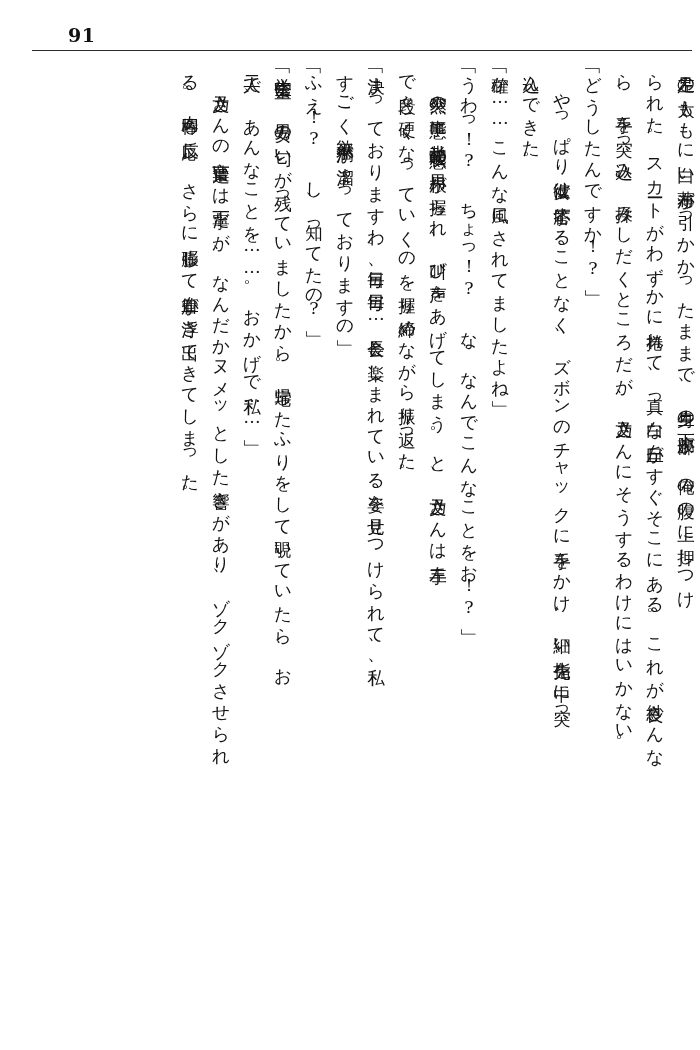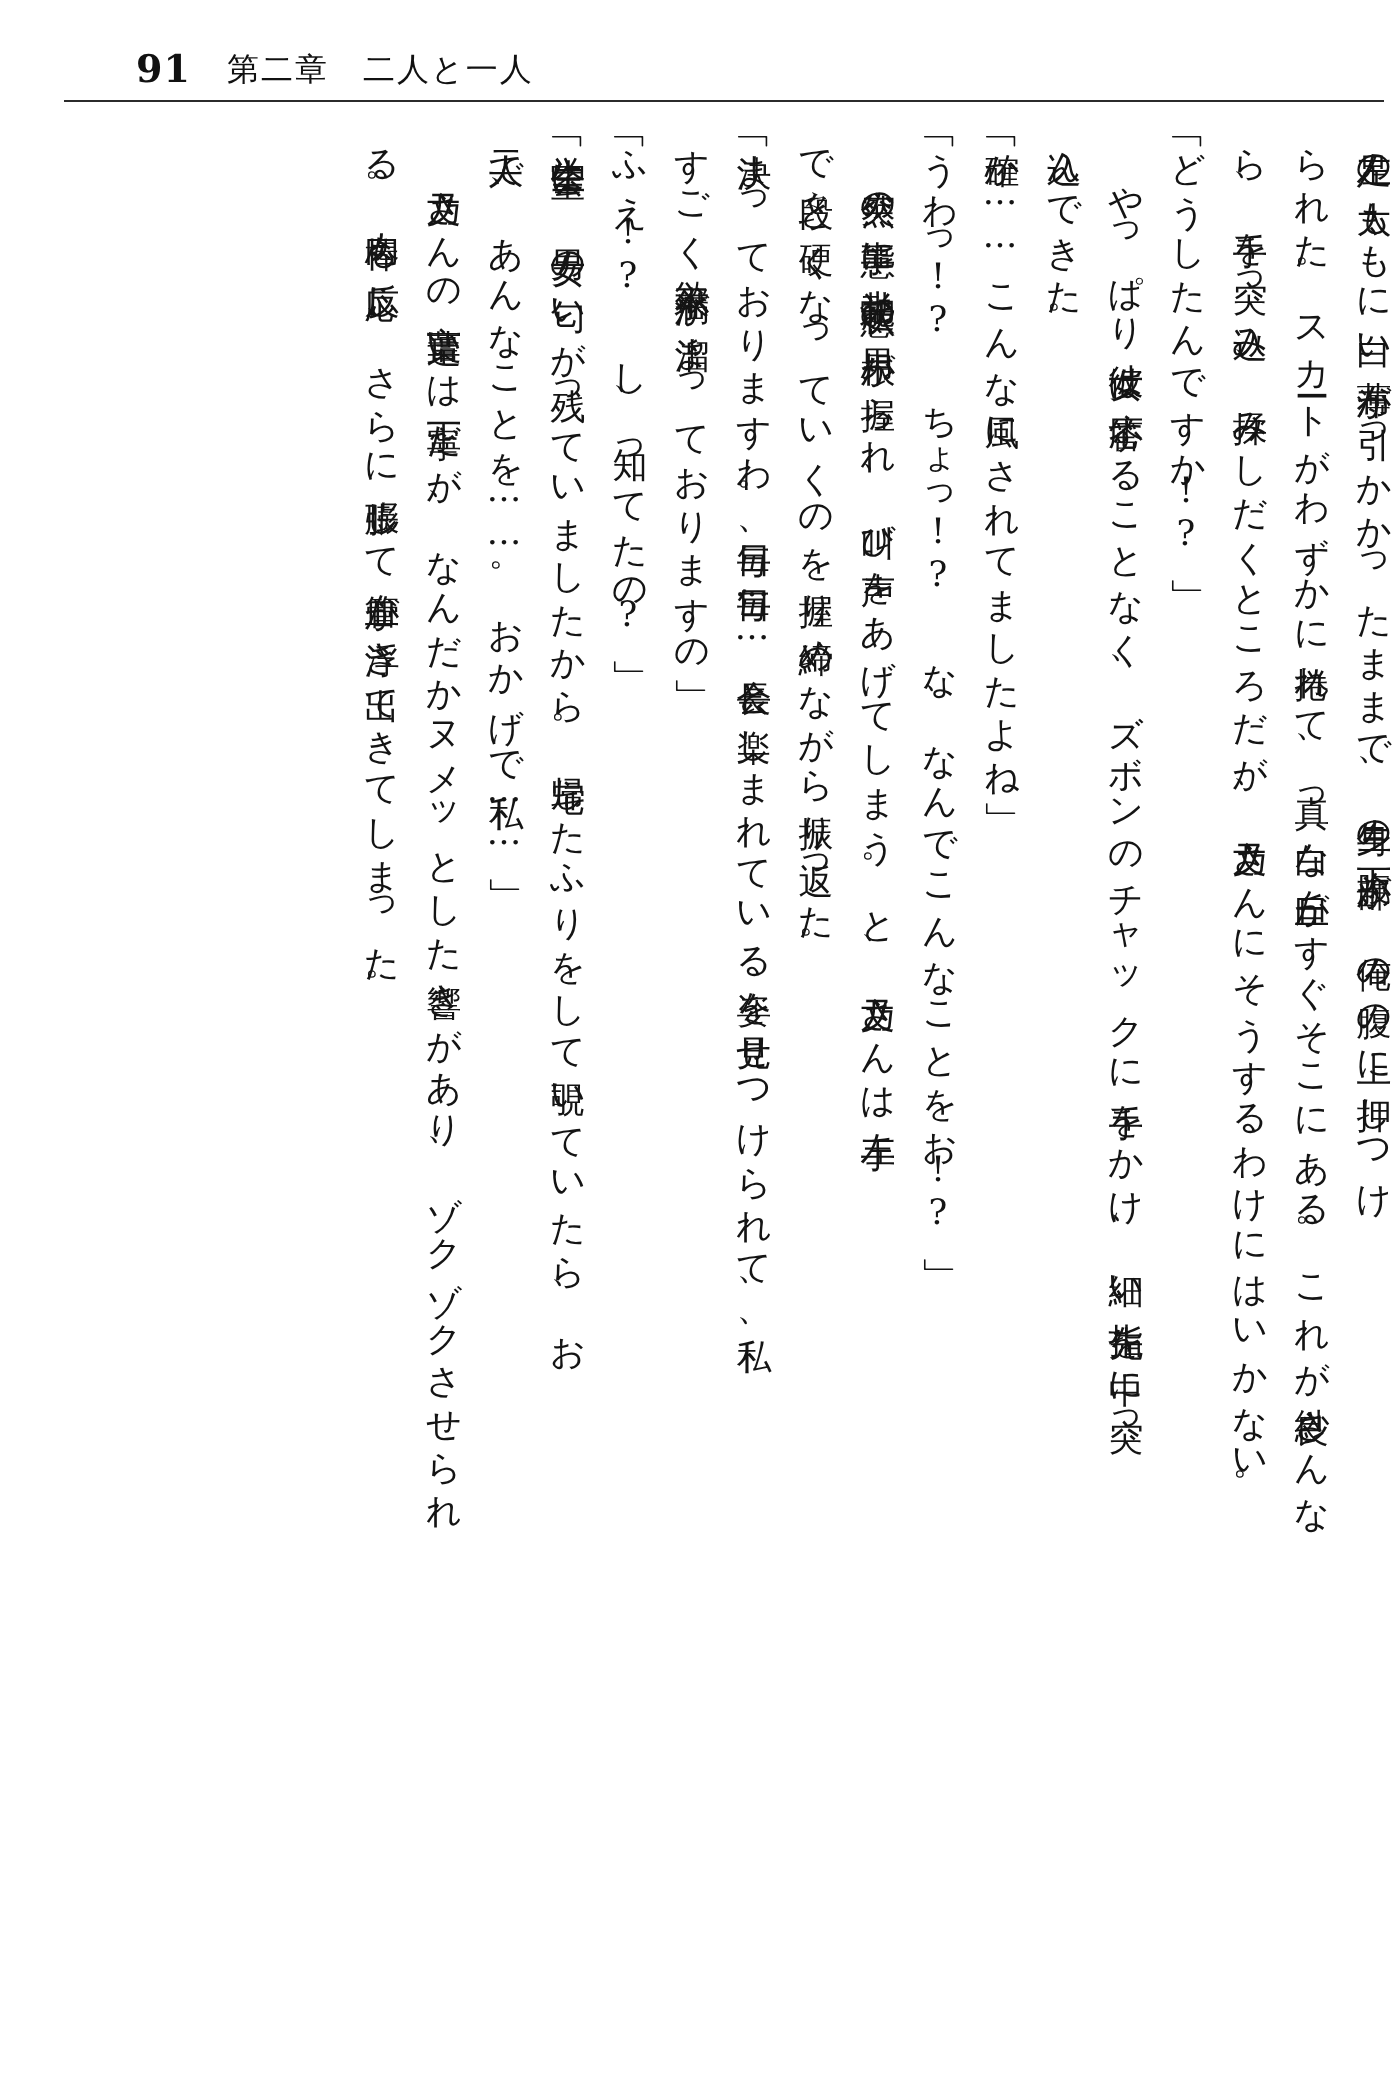--- a/index.html
+++ b/index.html
@@ -79,21 +79,20 @@
     font-family: "DejaVu Serif", "Liberation Serif", serif;
   }
 </style>
 </head>
 <body>
 
 <div class="page">
 
   <div class="header">
     <span class="page-number">91</span>
-    <span class="chapter-title">第二章　二人と一人</span>
   </div>
 
   <div class="header-rule"></div>
 
   <div class="body-area">
       <div class="tcol">左足の太ももに白い薄布が引っかかったままで、生身の下腹部が、俺の腹の上に押しつけ</div>
       <div class="tcol">られた。スカートがわずかに捲れて、真っ白な白丘がすぐそこにある。これが紗良さんな</div>
       <div class="tcol">ら、手を突っ込み、揉みしだくところだが、文乃さんにそうするわけにはいかない。</div>
       <div class="tcol">「どうしたんですか!?」</div>
       <div class="tcol">　やっぱり彼女は応答することなく、ズボンのチャックに手をかけ、細い指先を中に突っ</div>

